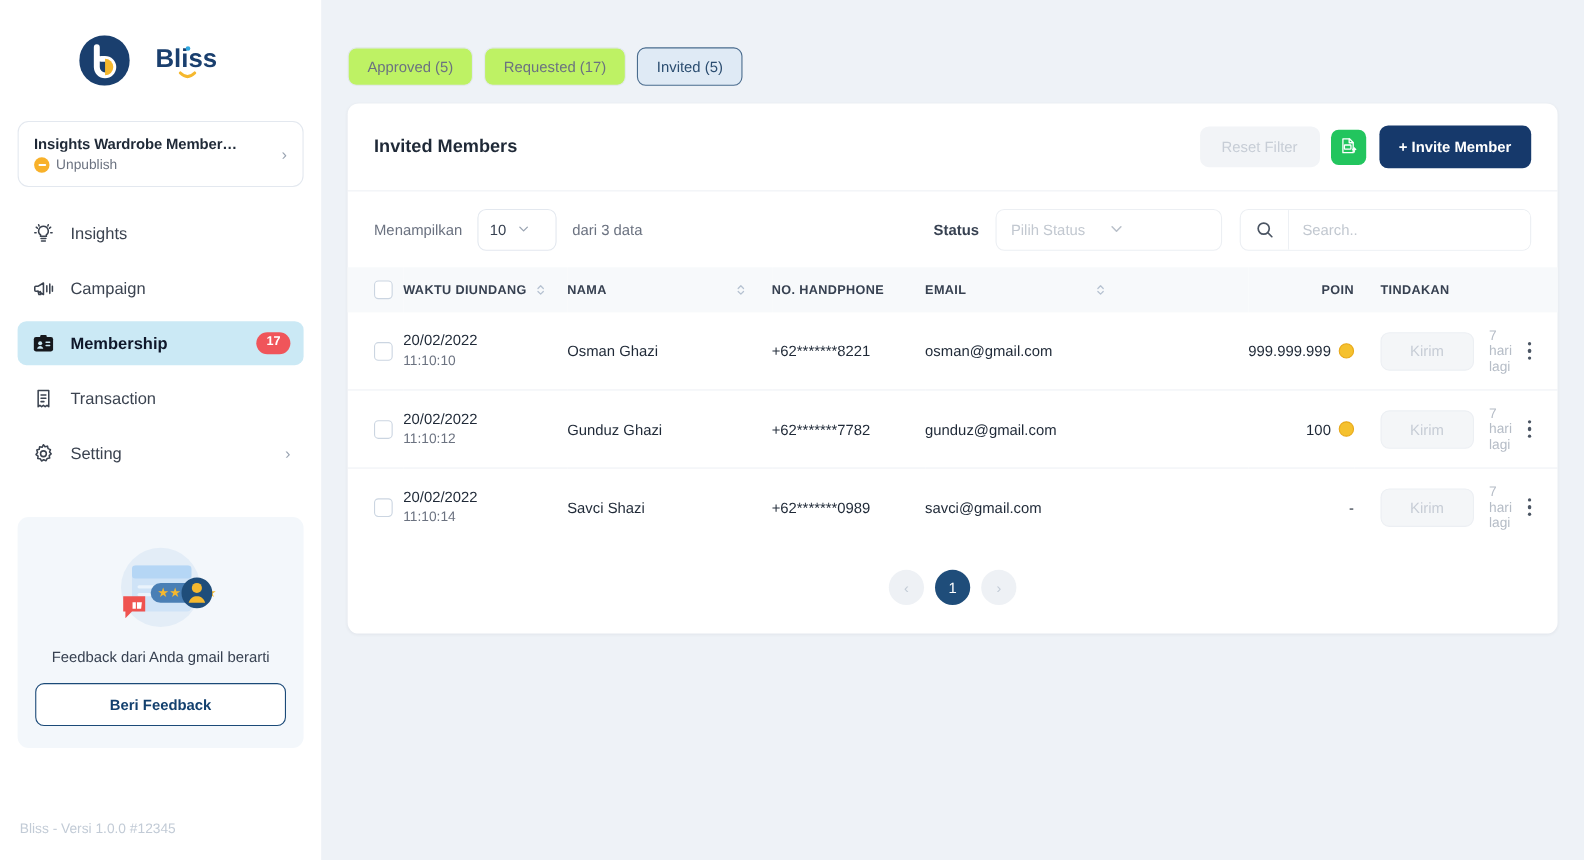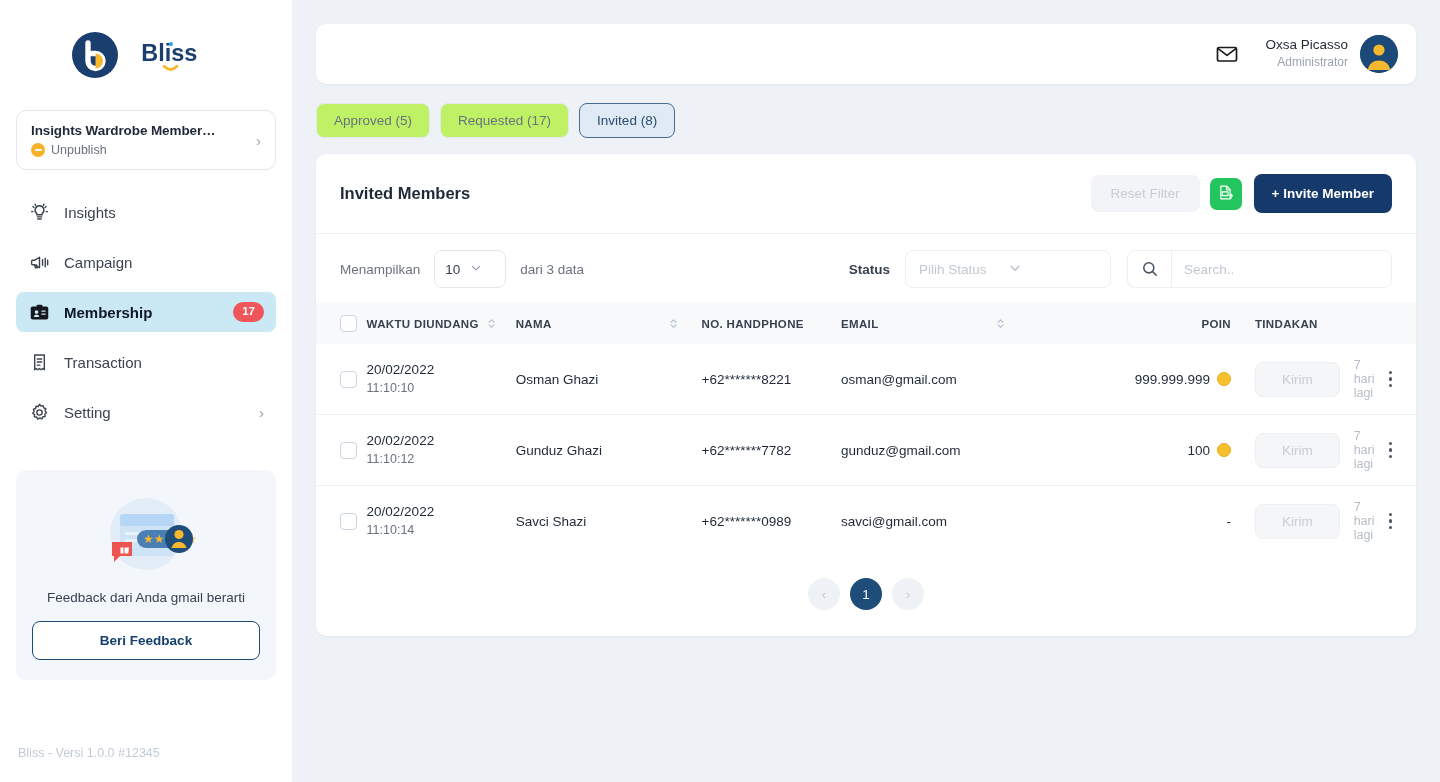--- a/index.html
+++ b/index.html
@@ -322,46 +322,25 @@
       </div>
       <div class="fb-text">Feedback dari Anda gmail berarti</div>
       <button class="fb-btn">Beri Feedback</button>
     </div>
 
     <div class="version">Bliss - Versi 1.0.0 #12345</div>
   </aside>
 
   <main class="main">
 
-    <div class="topbar">
-      <span class="mail-icon">
-        <svg viewBox="0 0 24 24" width="24" height="24" fill="none" stroke="#1a1a1a" stroke-width="1.7" stroke-linejoin="round">
-          <rect x="2.5" y="5.5" width="19" height="13.5" rx="1.6"></rect>
-          <path d="M2.8 6.4L12 13.4l9.2-7"></path>
-        </svg>
-      </span>
-      <div class="user-block">
-        <div class="user-text">
-          <div class="user-name">Oxsa Picasso</div>
-          <div class="user-role">Administrator</div>
-        </div>
-        <span class="avatar">
-          <svg viewBox="0 0 38 38" width="38" height="38">
-            <circle cx="19" cy="19" r="19" fill="#1b4a78"></circle>
-            <circle cx="19" cy="15" r="5.6" fill="#f5b82e"></circle>
-            <path d="M7.6 35c1.6-6.5 6.1-9.4 11.4-9.4S28.8 28.5 30.4 35z" fill="#f5b82e"></path>
-          </svg>
-        </span>
-      </div>
-    </div>
 
     <div class="tabs">
       <button class="tab">Approved (5)</button>
       <button class="tab">Requested (17)</button>
-      <button class="tab active">Invited (8)</button>
+      <button class="tab active">Invited (5)</button>
     </div>
 
     <section class="card">
 
       <div class="card-head">
         <div class="card-title">Invited Members</div>
         <button class="btn-reset">Reset Filter</button>
         <button class="btn-xls">
           <span>
             <svg viewBox="0 0 20 20" width="17" height="17" fill="none" stroke="#ffffff" stroke-width="1.4" stroke-linejoin="round" stroke-linecap="round">

